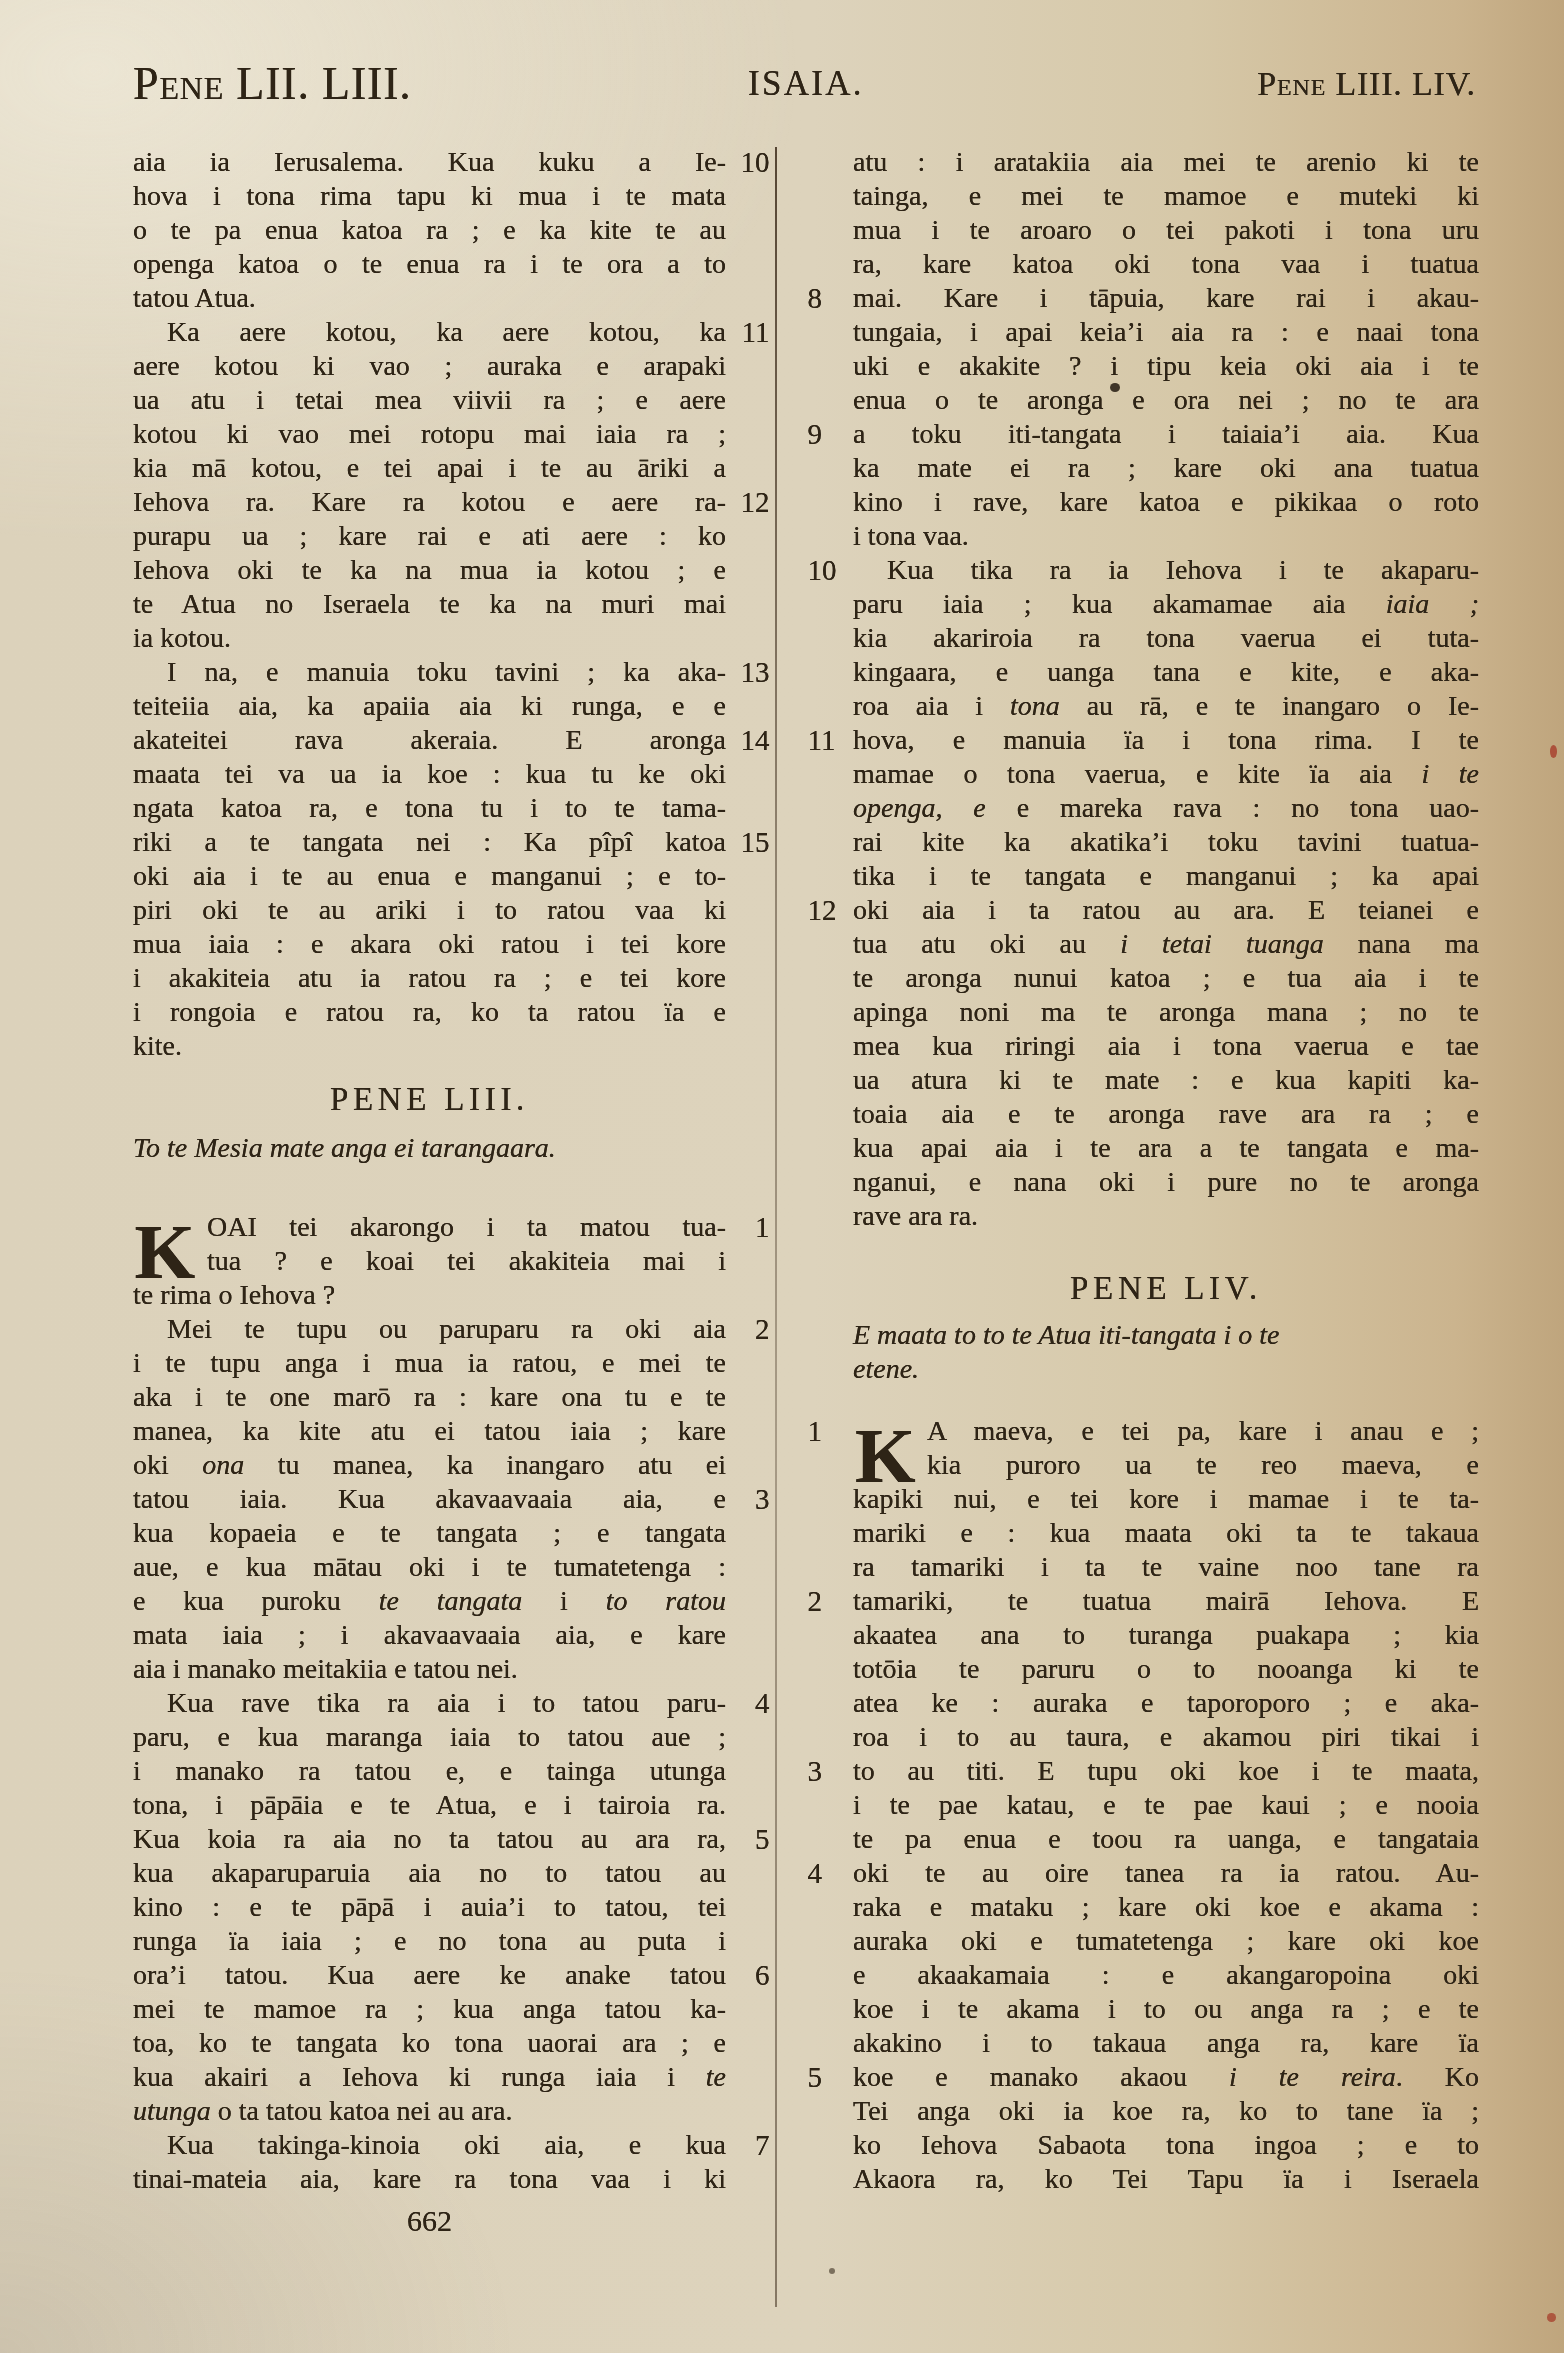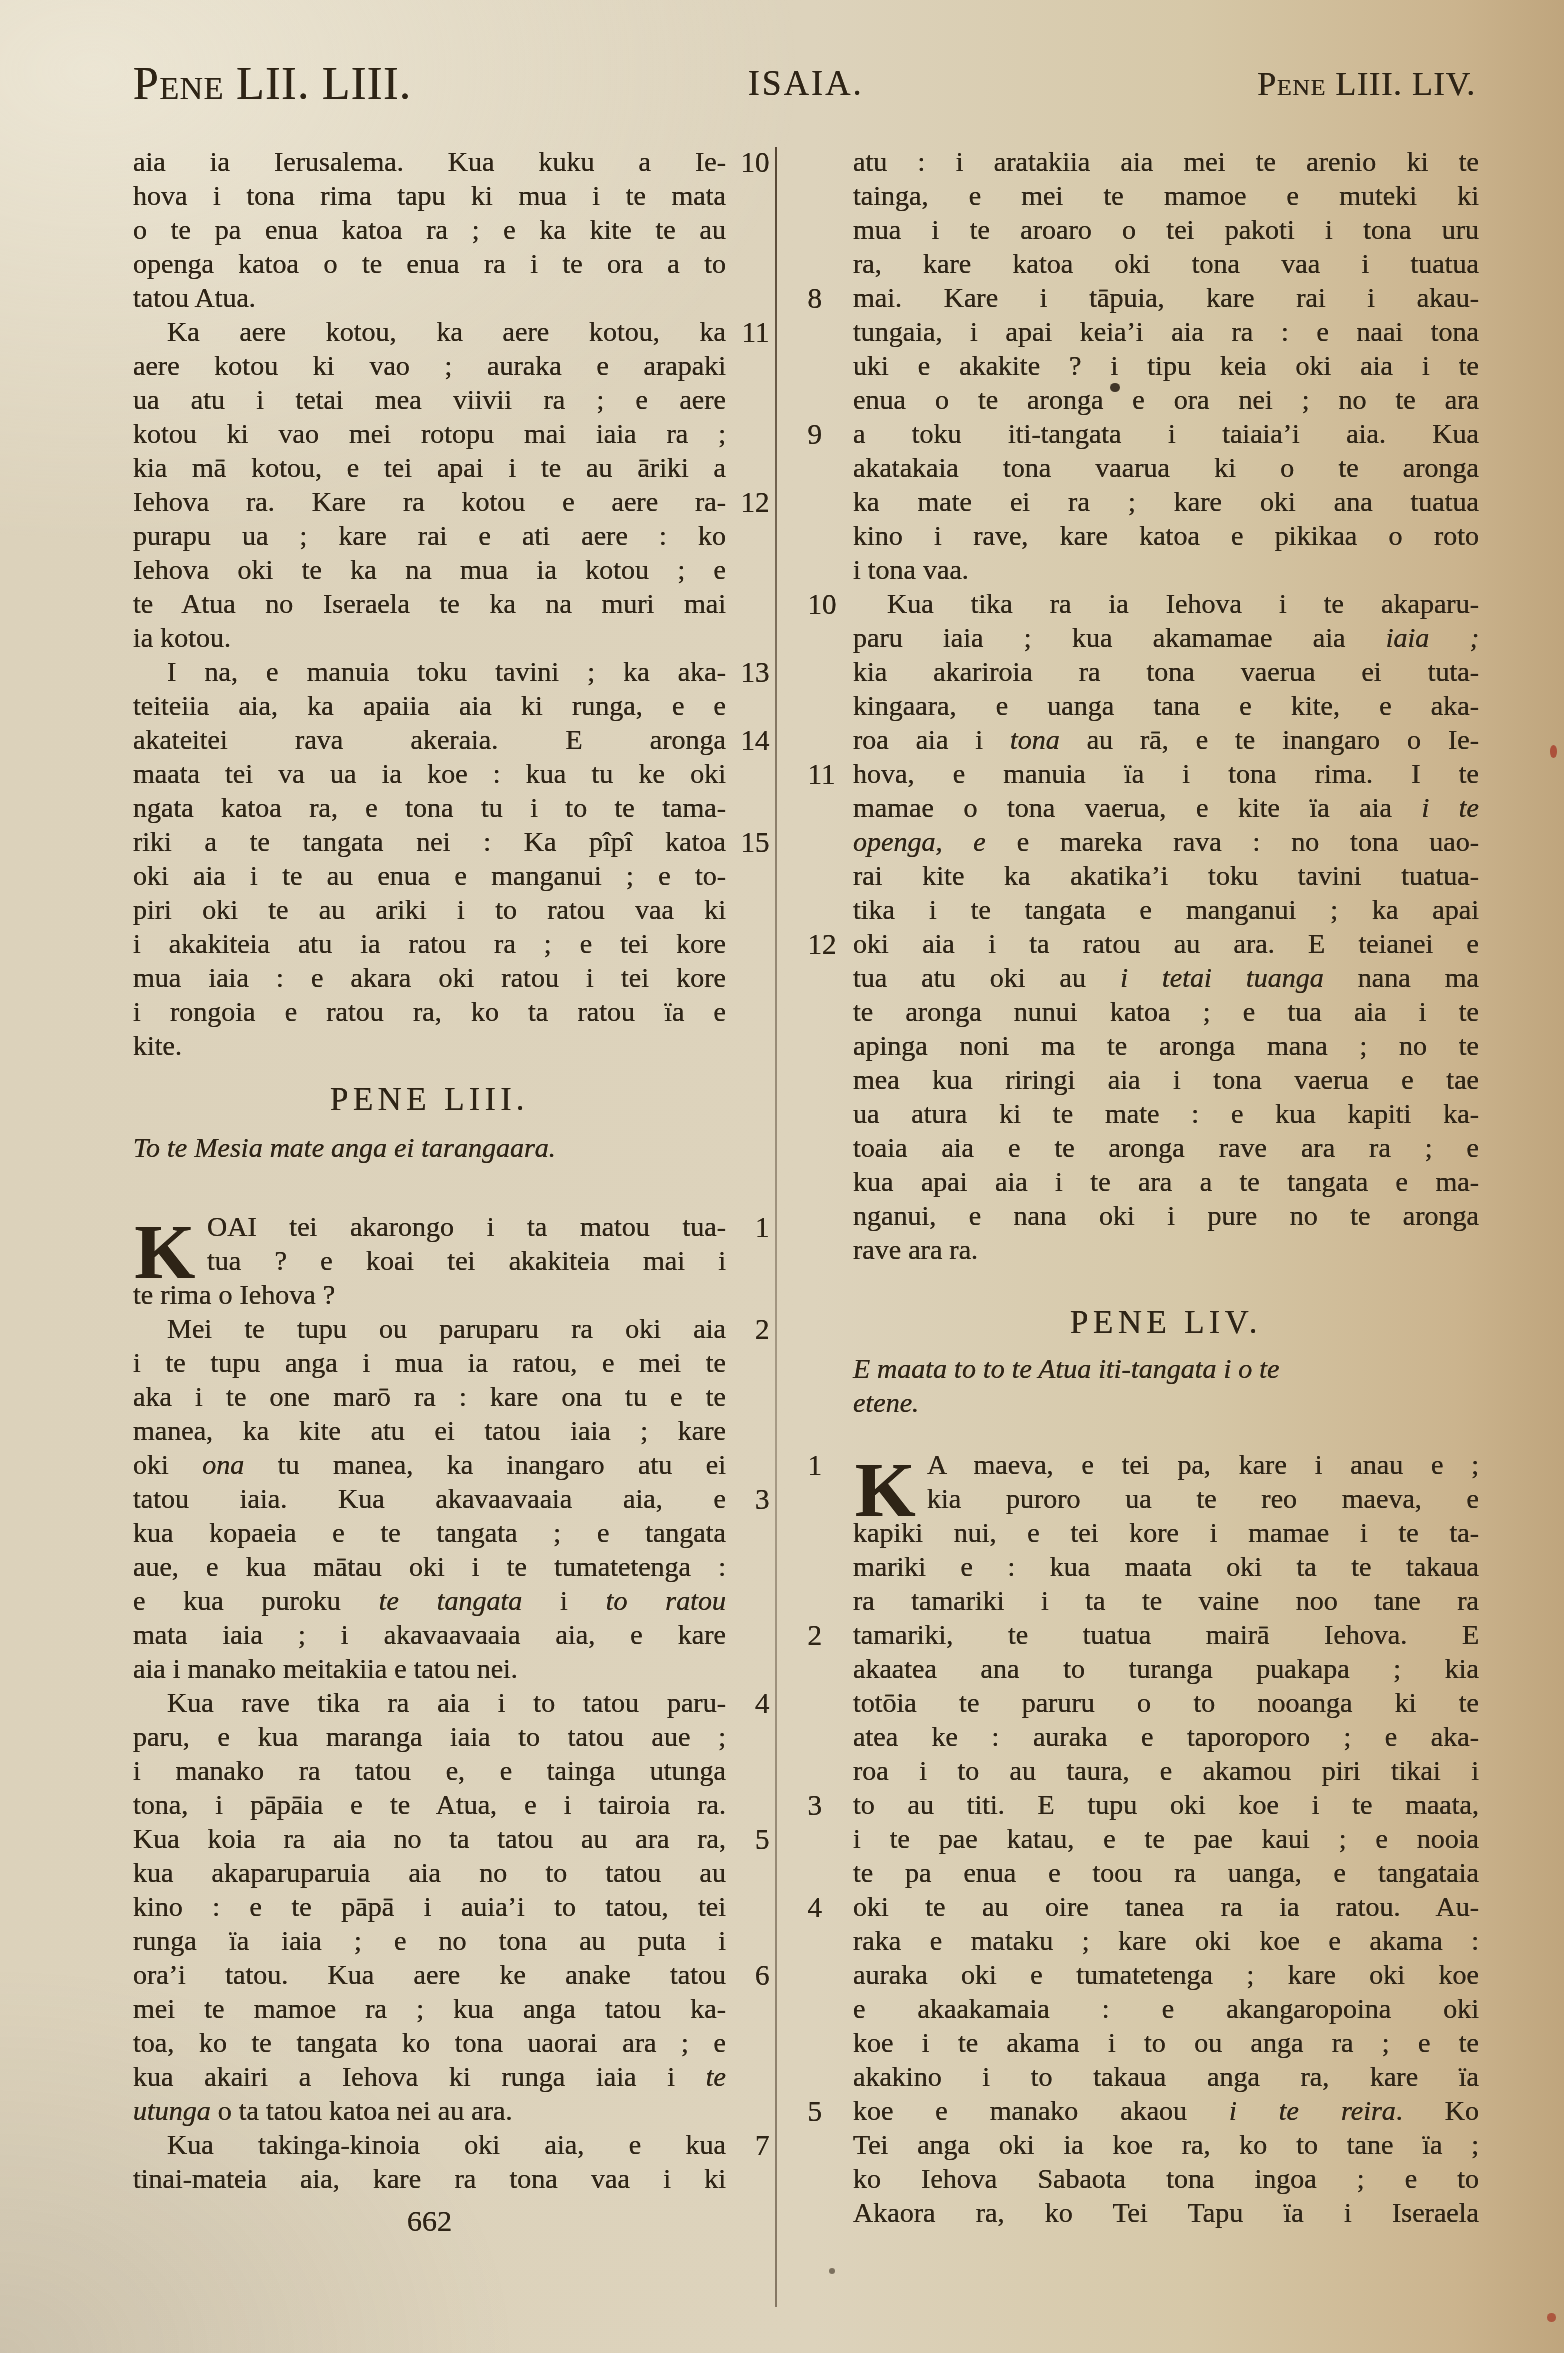--- a/index.html
+++ b/index.html
@@ -136,24 +136,24 @@
         <span class="vn">15</span>
         <span class="txt">riki a te tangata nei : Ka pîpî katoa</span>
       </div>
       <div class="line">
         <span class="txt">oki aia i te au enua e manganui ; e to-</span>
       </div>
       <div class="line">
         <span class="txt">piri oki te au ariki i to ratou vaa ki</span>
       </div>
       <div class="line">
+        <span class="txt">mua iaia : e akara oki ratou i tei kore</span>
+      </div>
+      <div class="line">
         <span class="txt">i akakiteia atu ia ratou ra ; e tei kore</span>
-      </div>
-      <div class="line">
-        <span class="txt">mua iaia : e akara oki ratou i tei kore</span>
       </div>
       <div class="line">
         <span class="txt">i rongoia e ratou ra, ko ta ratou ïa e</span>
       </div>
       <div class="line end">
         <span class="txt">kite.</span>
       </div>
     </div>
   <div id="lheading" class="chap-head">PENE LIII.</div>
   <div id="lsubtitle" class="chap-sub">To te Mesia mate anga ei tarangaara.</div>
@@ -280,23 +280,20 @@
       </div>
       <div class="line">
         <span class="txt">uki e akakite ? i tipu keia oki aia i te</span>
       </div>
       <div class="line">
         <span class="txt">enua o te aronga e ora nei ; no te ara</span>
       </div>
       <div class="line">
         <span class="vn">9</span>
         <span class="txt">a toku iti-tangata i taiaia’i aia.  Kua</span>
-      </div>
-      <div class="line">
-        <span class="txt">akatakaia tona vaarua ki o te aronga</span>
       </div>
       <div class="line">
         <span class="txt">ka mate ei ra ; kare oki ana tuatua</span>
       </div>
       <div class="line">
         <span class="txt">kino i rave, kare katoa e pikikaa o roto</span>
       </div>
       <div class="line end">
         <span class="txt">i tona vaa.</span>
       </div>

